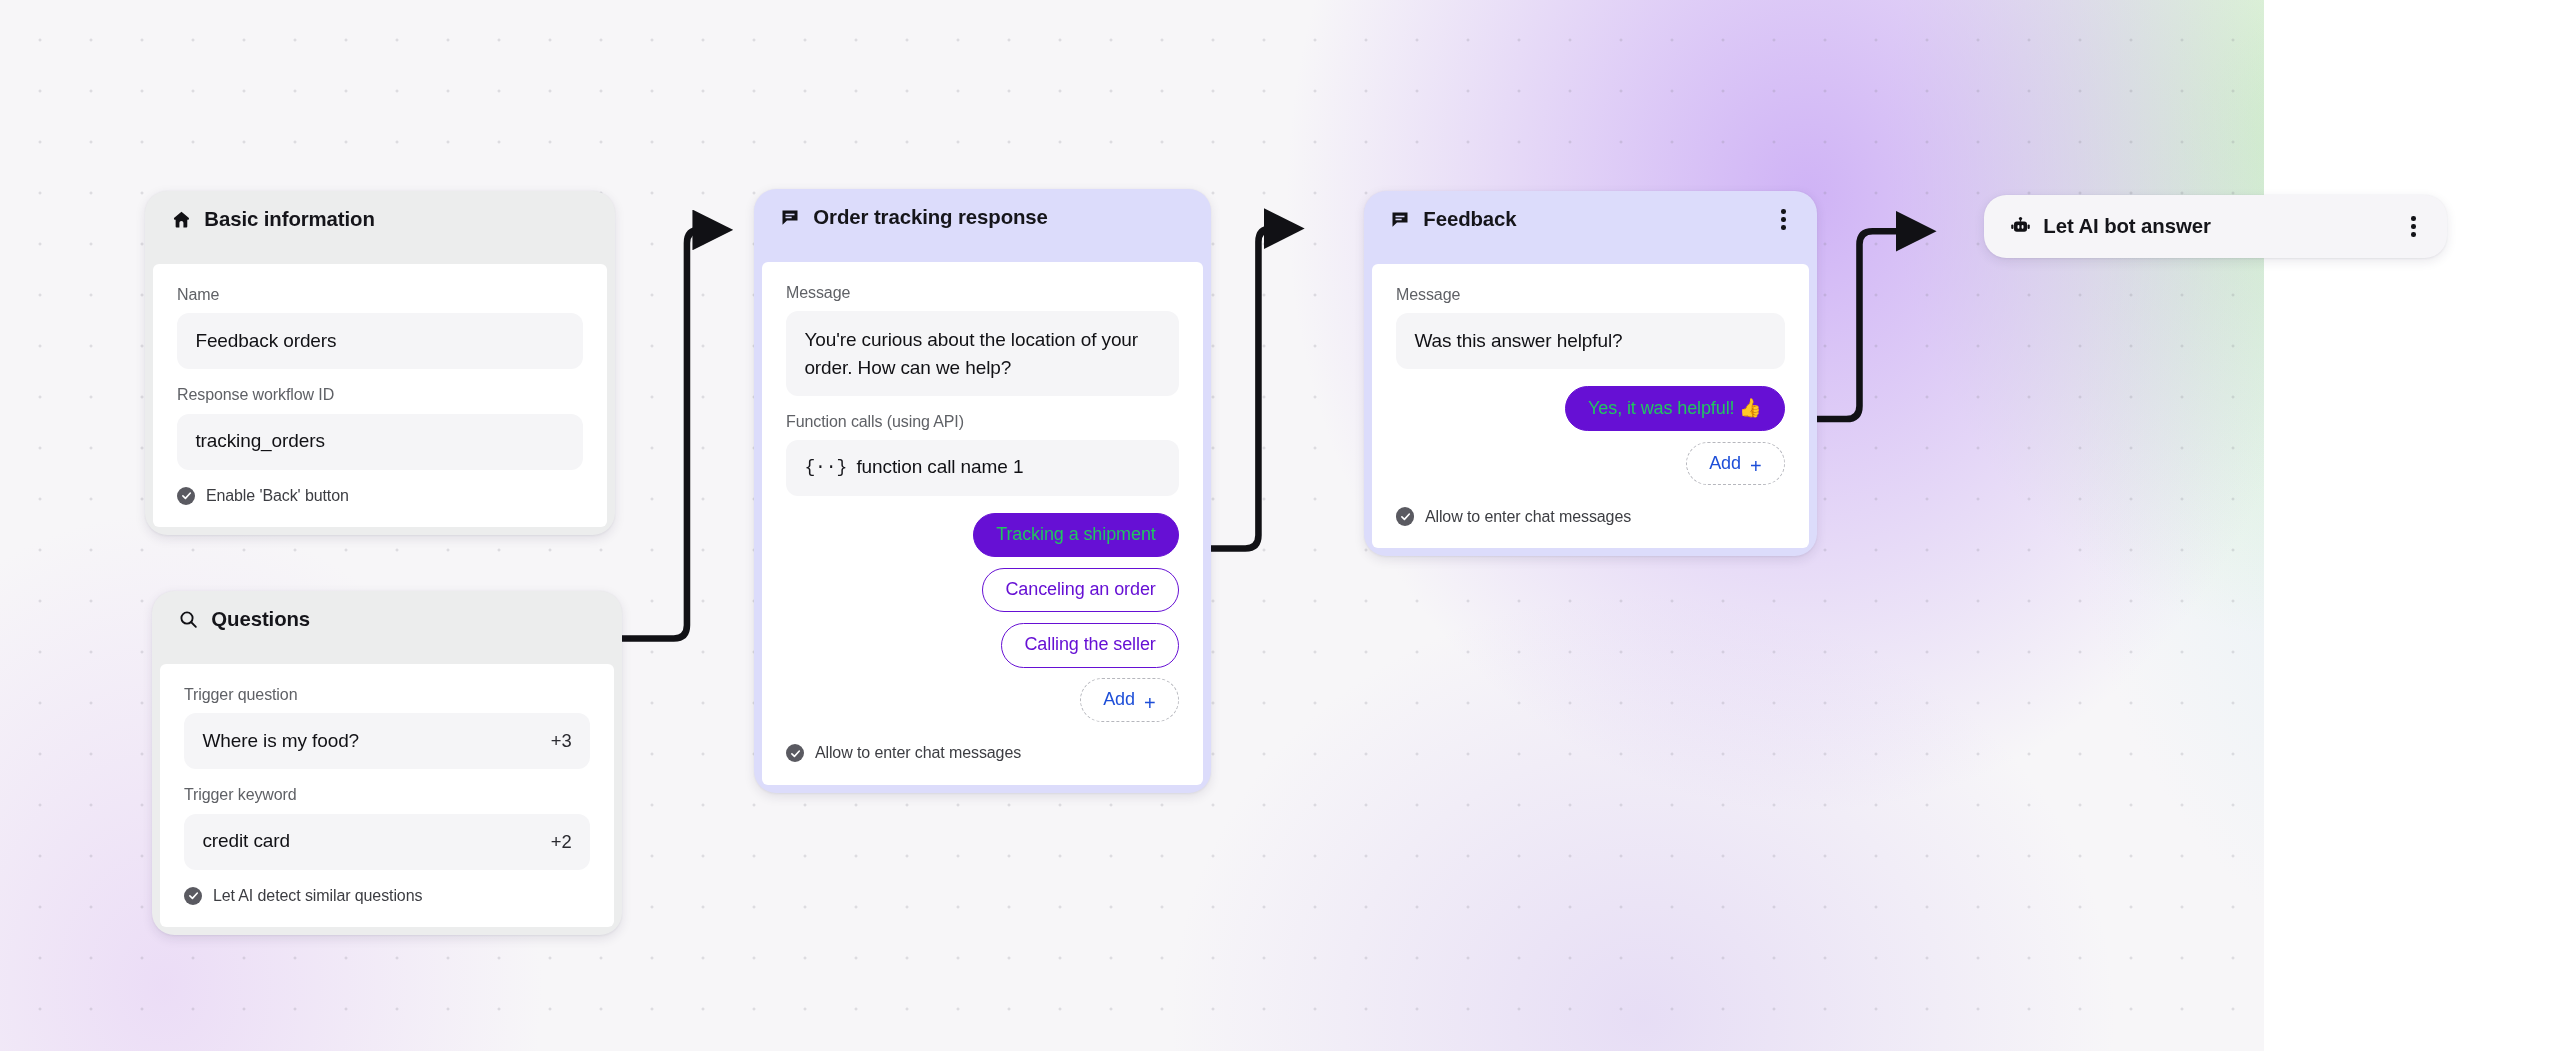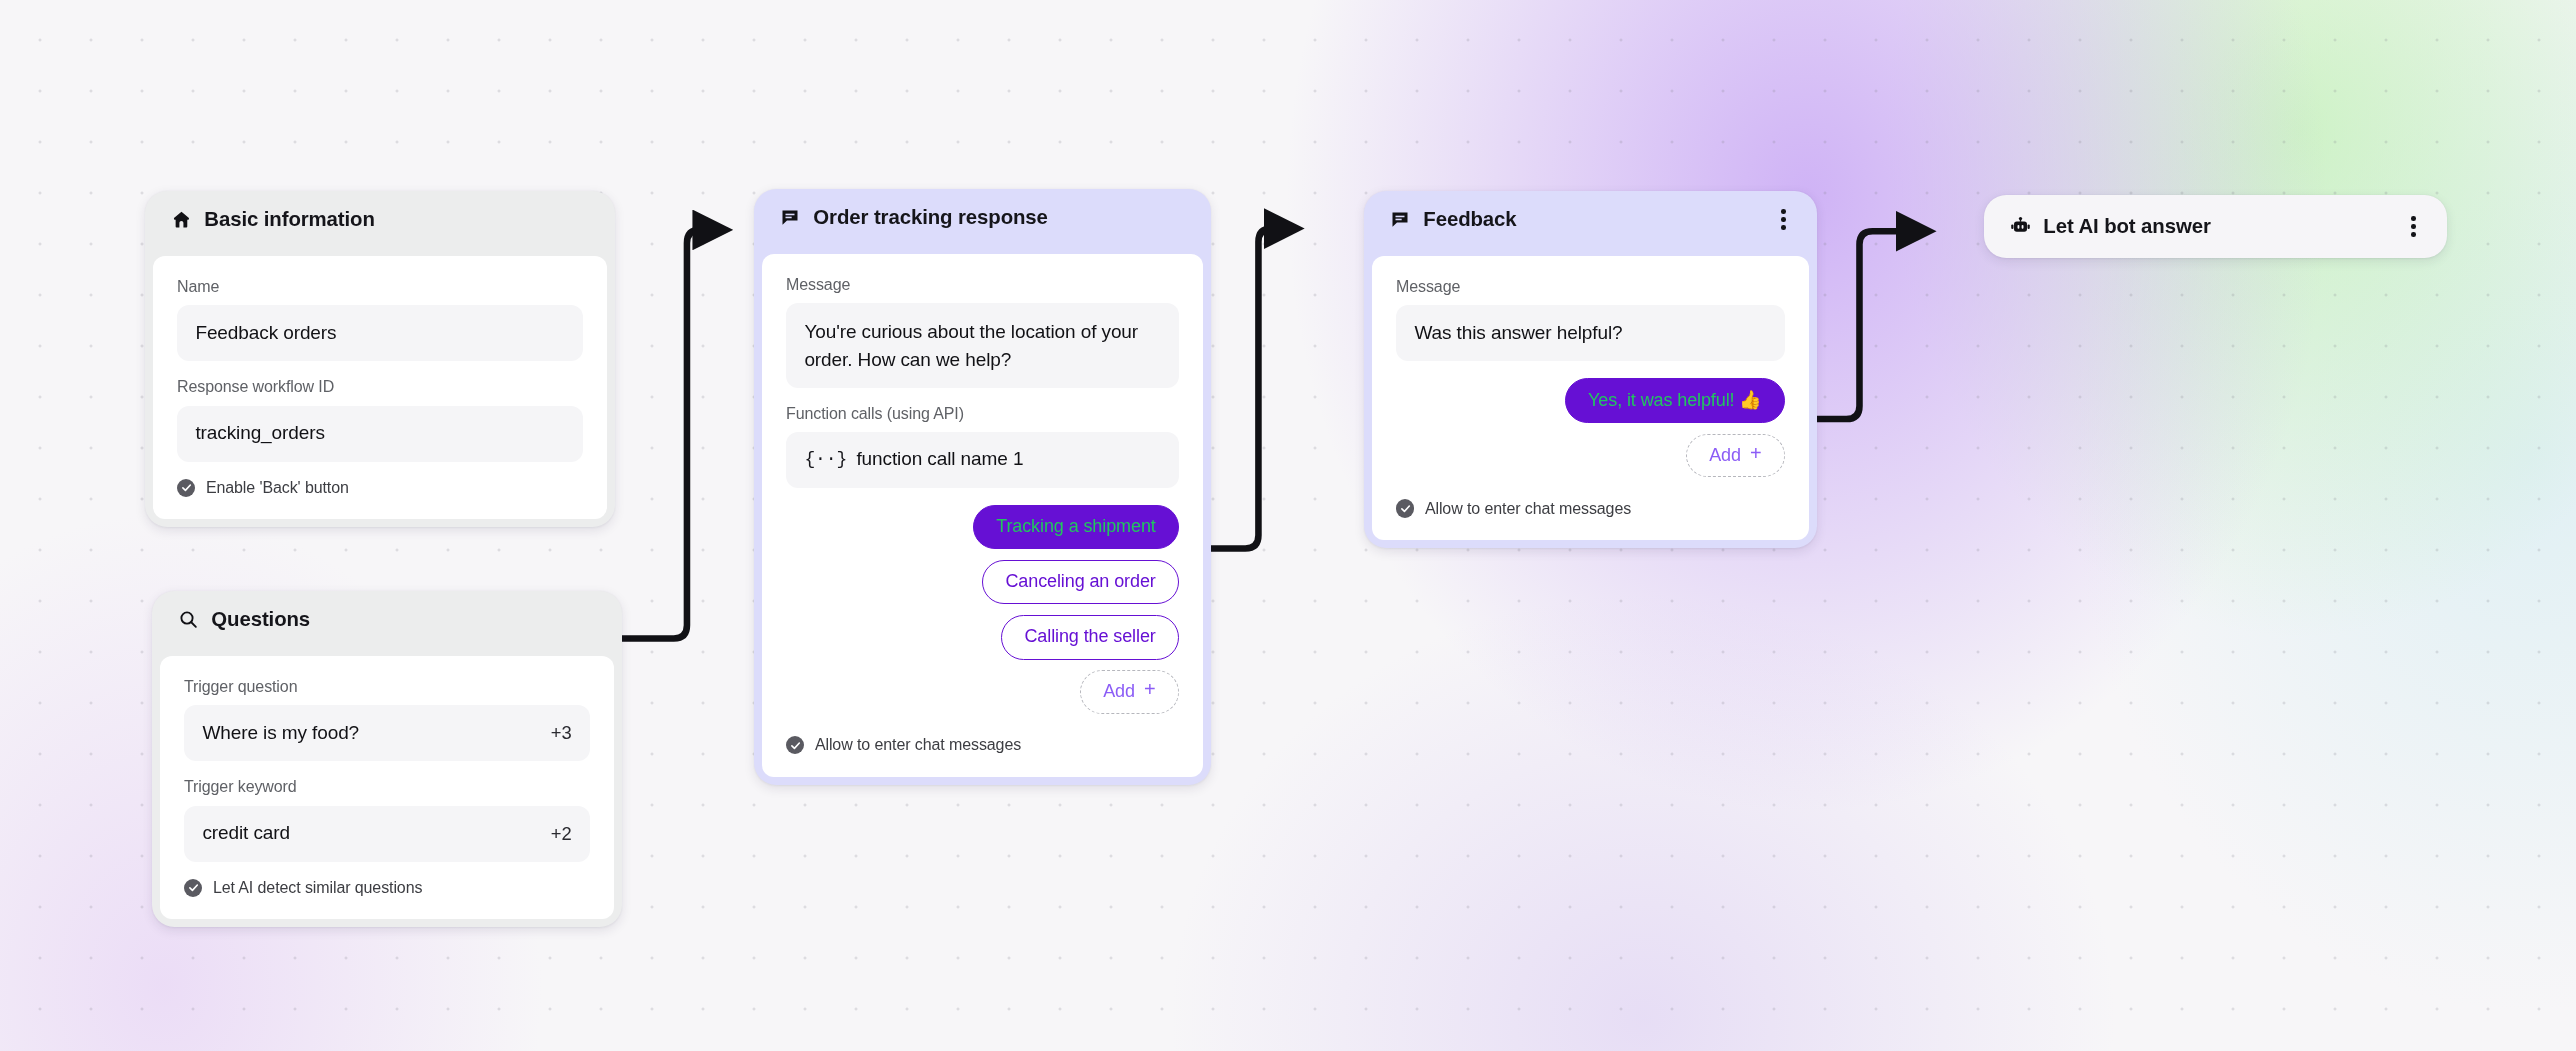--- a/index.html
+++ b/index.html
@@ -7,21 +7,21 @@
 
   html, body {
     width: 2576px;
     height: 1051px;
     overflow: hidden;
     font-family: "Liberation Sans", sans-serif;
   }
 
   #canvas {
     position: relative;
-    width: 2576px;
+    width: 2264px;
     height: 1051px;
     background:
       radial-gradient(ellipse 723px 854px at 1807px 197px,  rgba(196,160,245,0.78) 0%, rgba(196,160,245,0.0) 72%),
       radial-gradient(ellipse  591px 723px at 2300px 131px,  rgba(178,240,160,0.55) 0%, rgba(178,240,160,0.0) 70%),
       radial-gradient(ellipse 657px 789px at 2530px 460px,  rgba(205,235,240,0.55) 0%, rgba(205,235,240,0.0) 70%),
       radial-gradient(ellipse  526px 657px at  164px 986px, rgba(226,200,245,0.55) 0%, rgba(226,200,245,0.0) 72%),
       radial-gradient(ellipse 657px  591px at 1643px 1019px, rgba(200,175,240,0.35) 0%, rgba(200,175,240,0.0) 72%),
       #f7f6f8;
   }
 
@@ -77,22 +77,22 @@
     display: flex; flex-direction: column; align-items: center; justify-content: center;
     gap: 3.3px;
     cursor: pointer;
     border-radius: 5.3px;
   }
   .kebab i { display: block; width: 4.6px; height: 4.6px; border-radius: 50%; background: #131318; }
 
   
   .body {
     background: #ffffff;
-    border-radius: 12px;
-    margin: 8px 8px 8px 8px;
+    border-radius: 6px;
+    margin: 16px 8px 8px 8px;
     padding: 22.3px 24px 22.3px 24px;
   }
 
   .fieldlabel {
     font-size: 16px;
     color: #5f6166;
     font-weight: 400;
     margin-bottom: 9.2px;
     letter-spacing: -0.1px;
   }
@@ -150,24 +150,24 @@
     font-size: 18px;
     letter-spacing: -0.1px;
     white-space: nowrap;
     cursor: pointer;
     line-height: 1.2;
   }
   .chip.solid   { background: #6610d4; color: #22c55e; border: 1.3px solid #6610d4; font-weight: 400; text-align: center; }
   .chip.outline { background: #ffffff; color: #6610d4; border: 1.3px solid #6610d4; }
   .chip.add {
     background: transparent;
-    color: #8b5cf6;
+    color: #1d4ed8;
     border: 1.3px dashed #b6b7bd;
     padding: 10px 22.3px;
-    display: flex; align-items: flex-start; gap: 9.2px;
+    display: flex; align-items: flex-end; gap: 9.2px;
   }
   .chip.add .pl { font-size: 20px; line-height: 0.8; }
 
   
   .plainrow { height: 63px; }
 </style>
 </head>
 <body>
 
 <div id="canvas">

